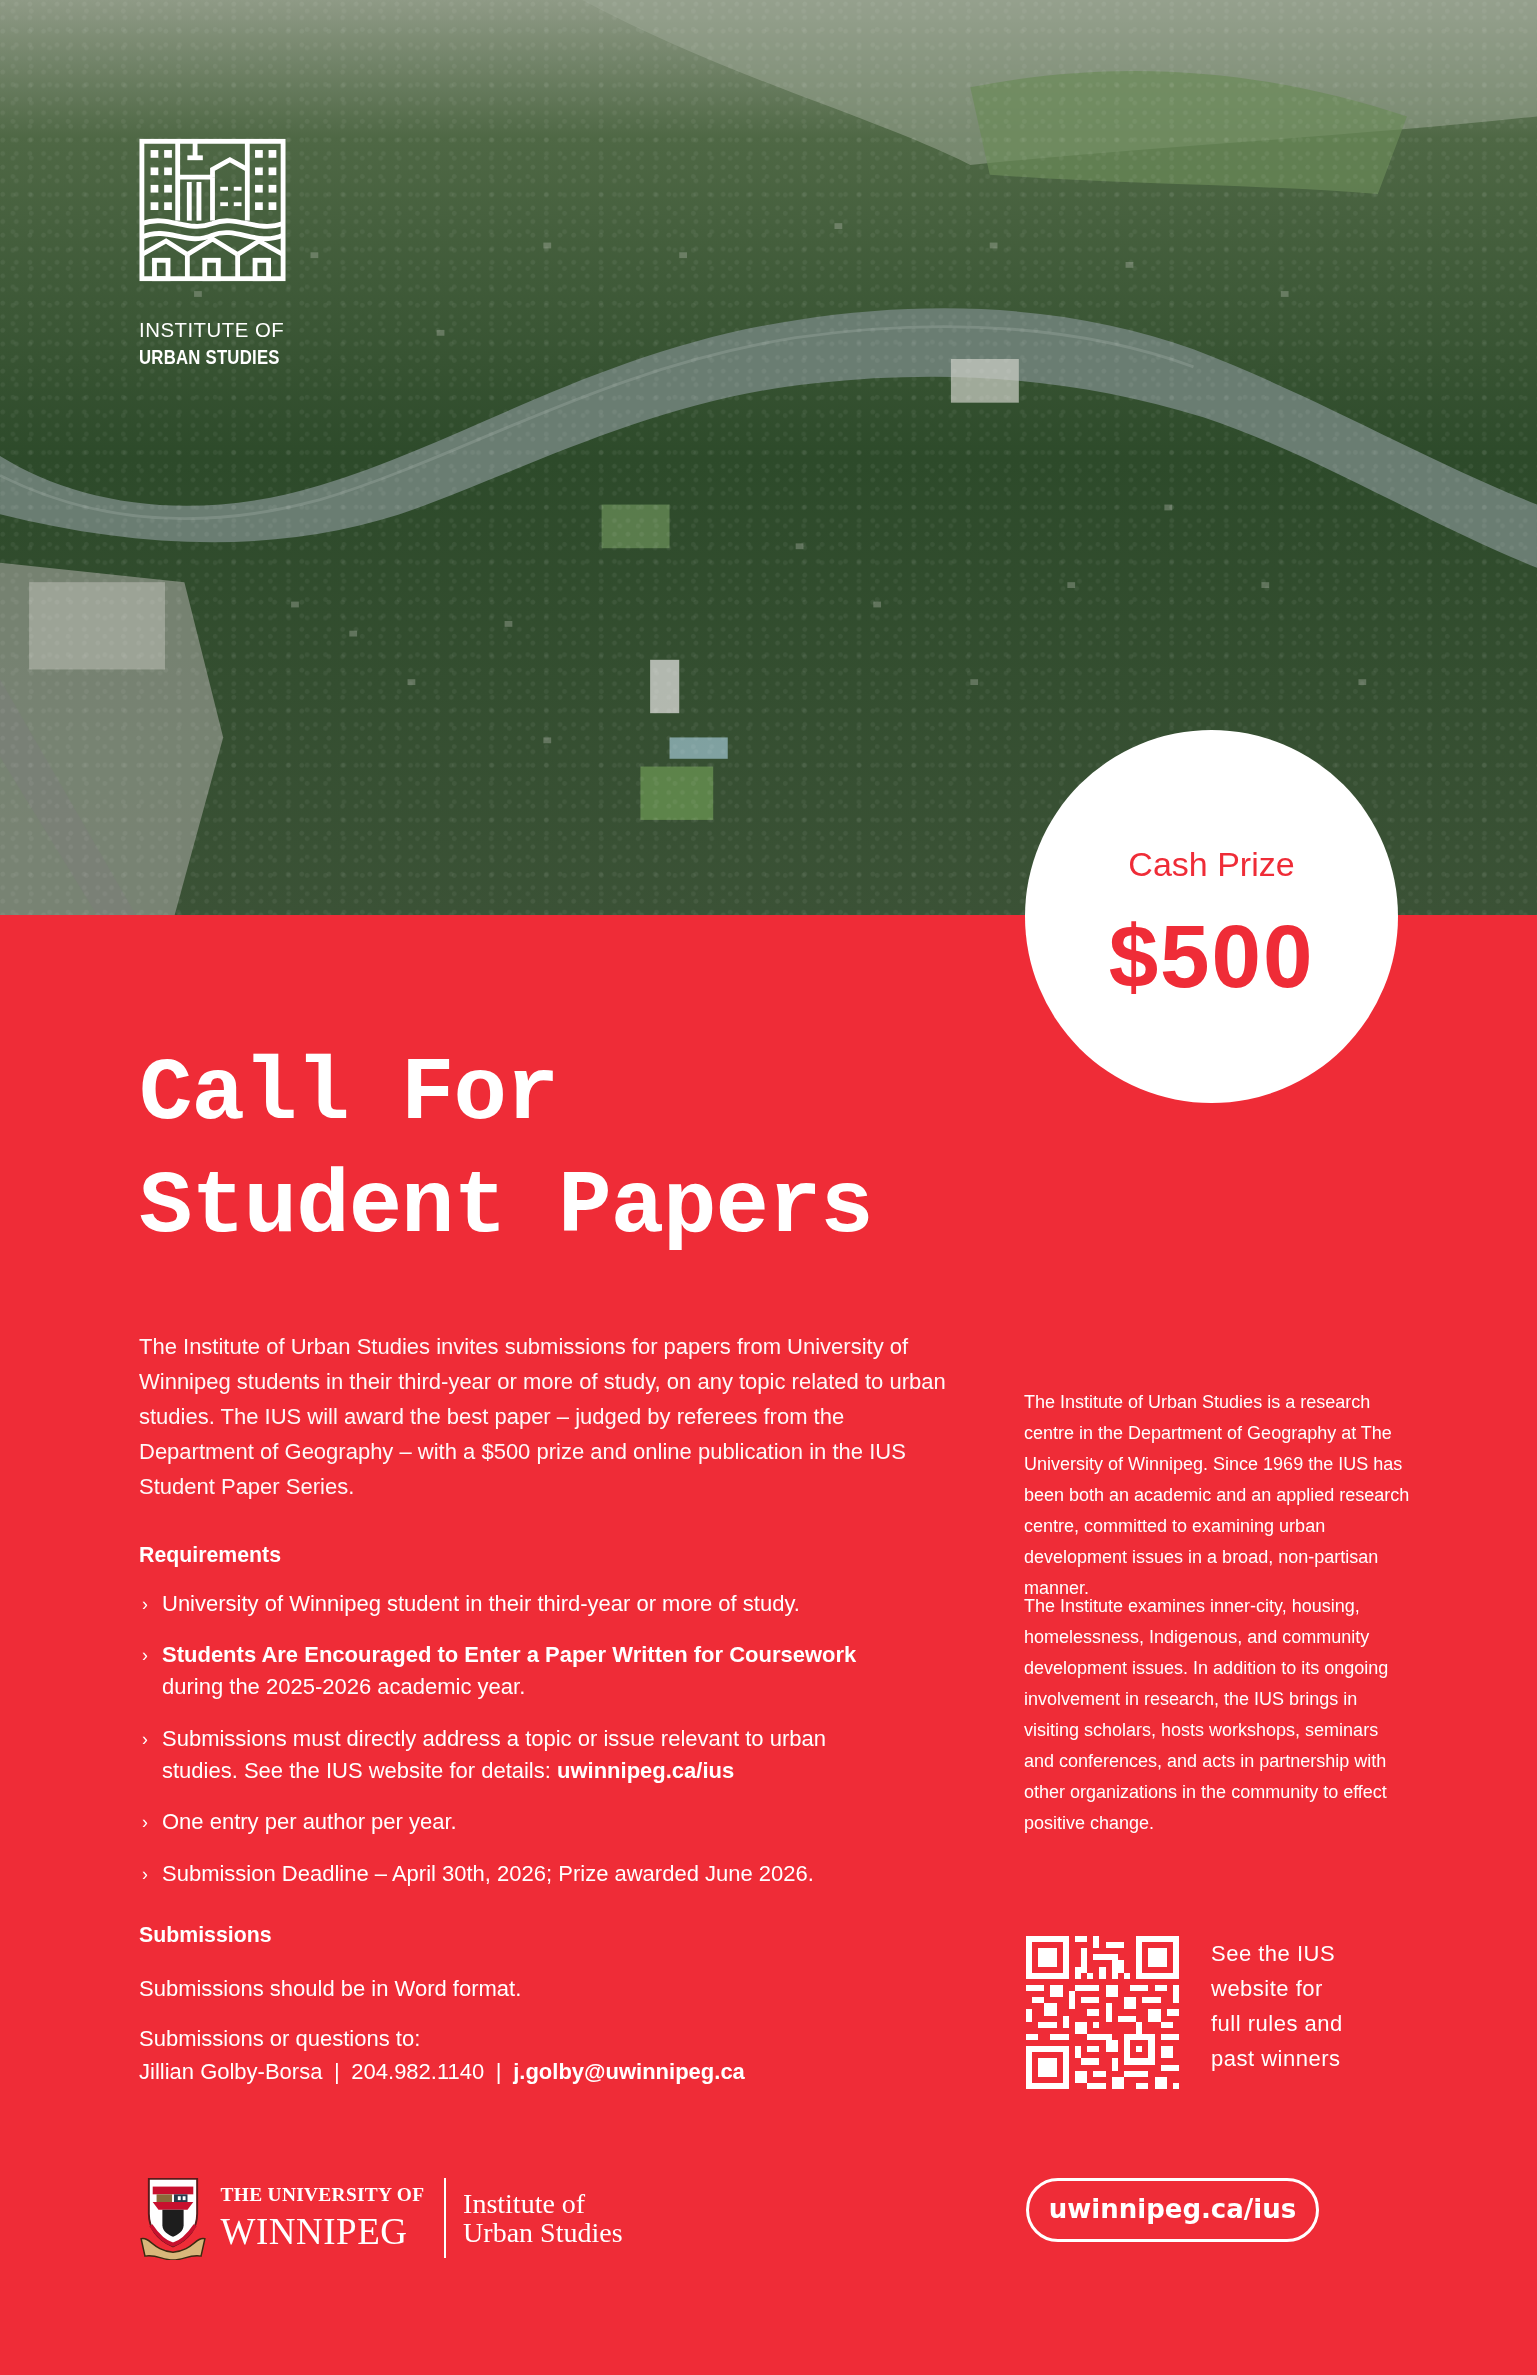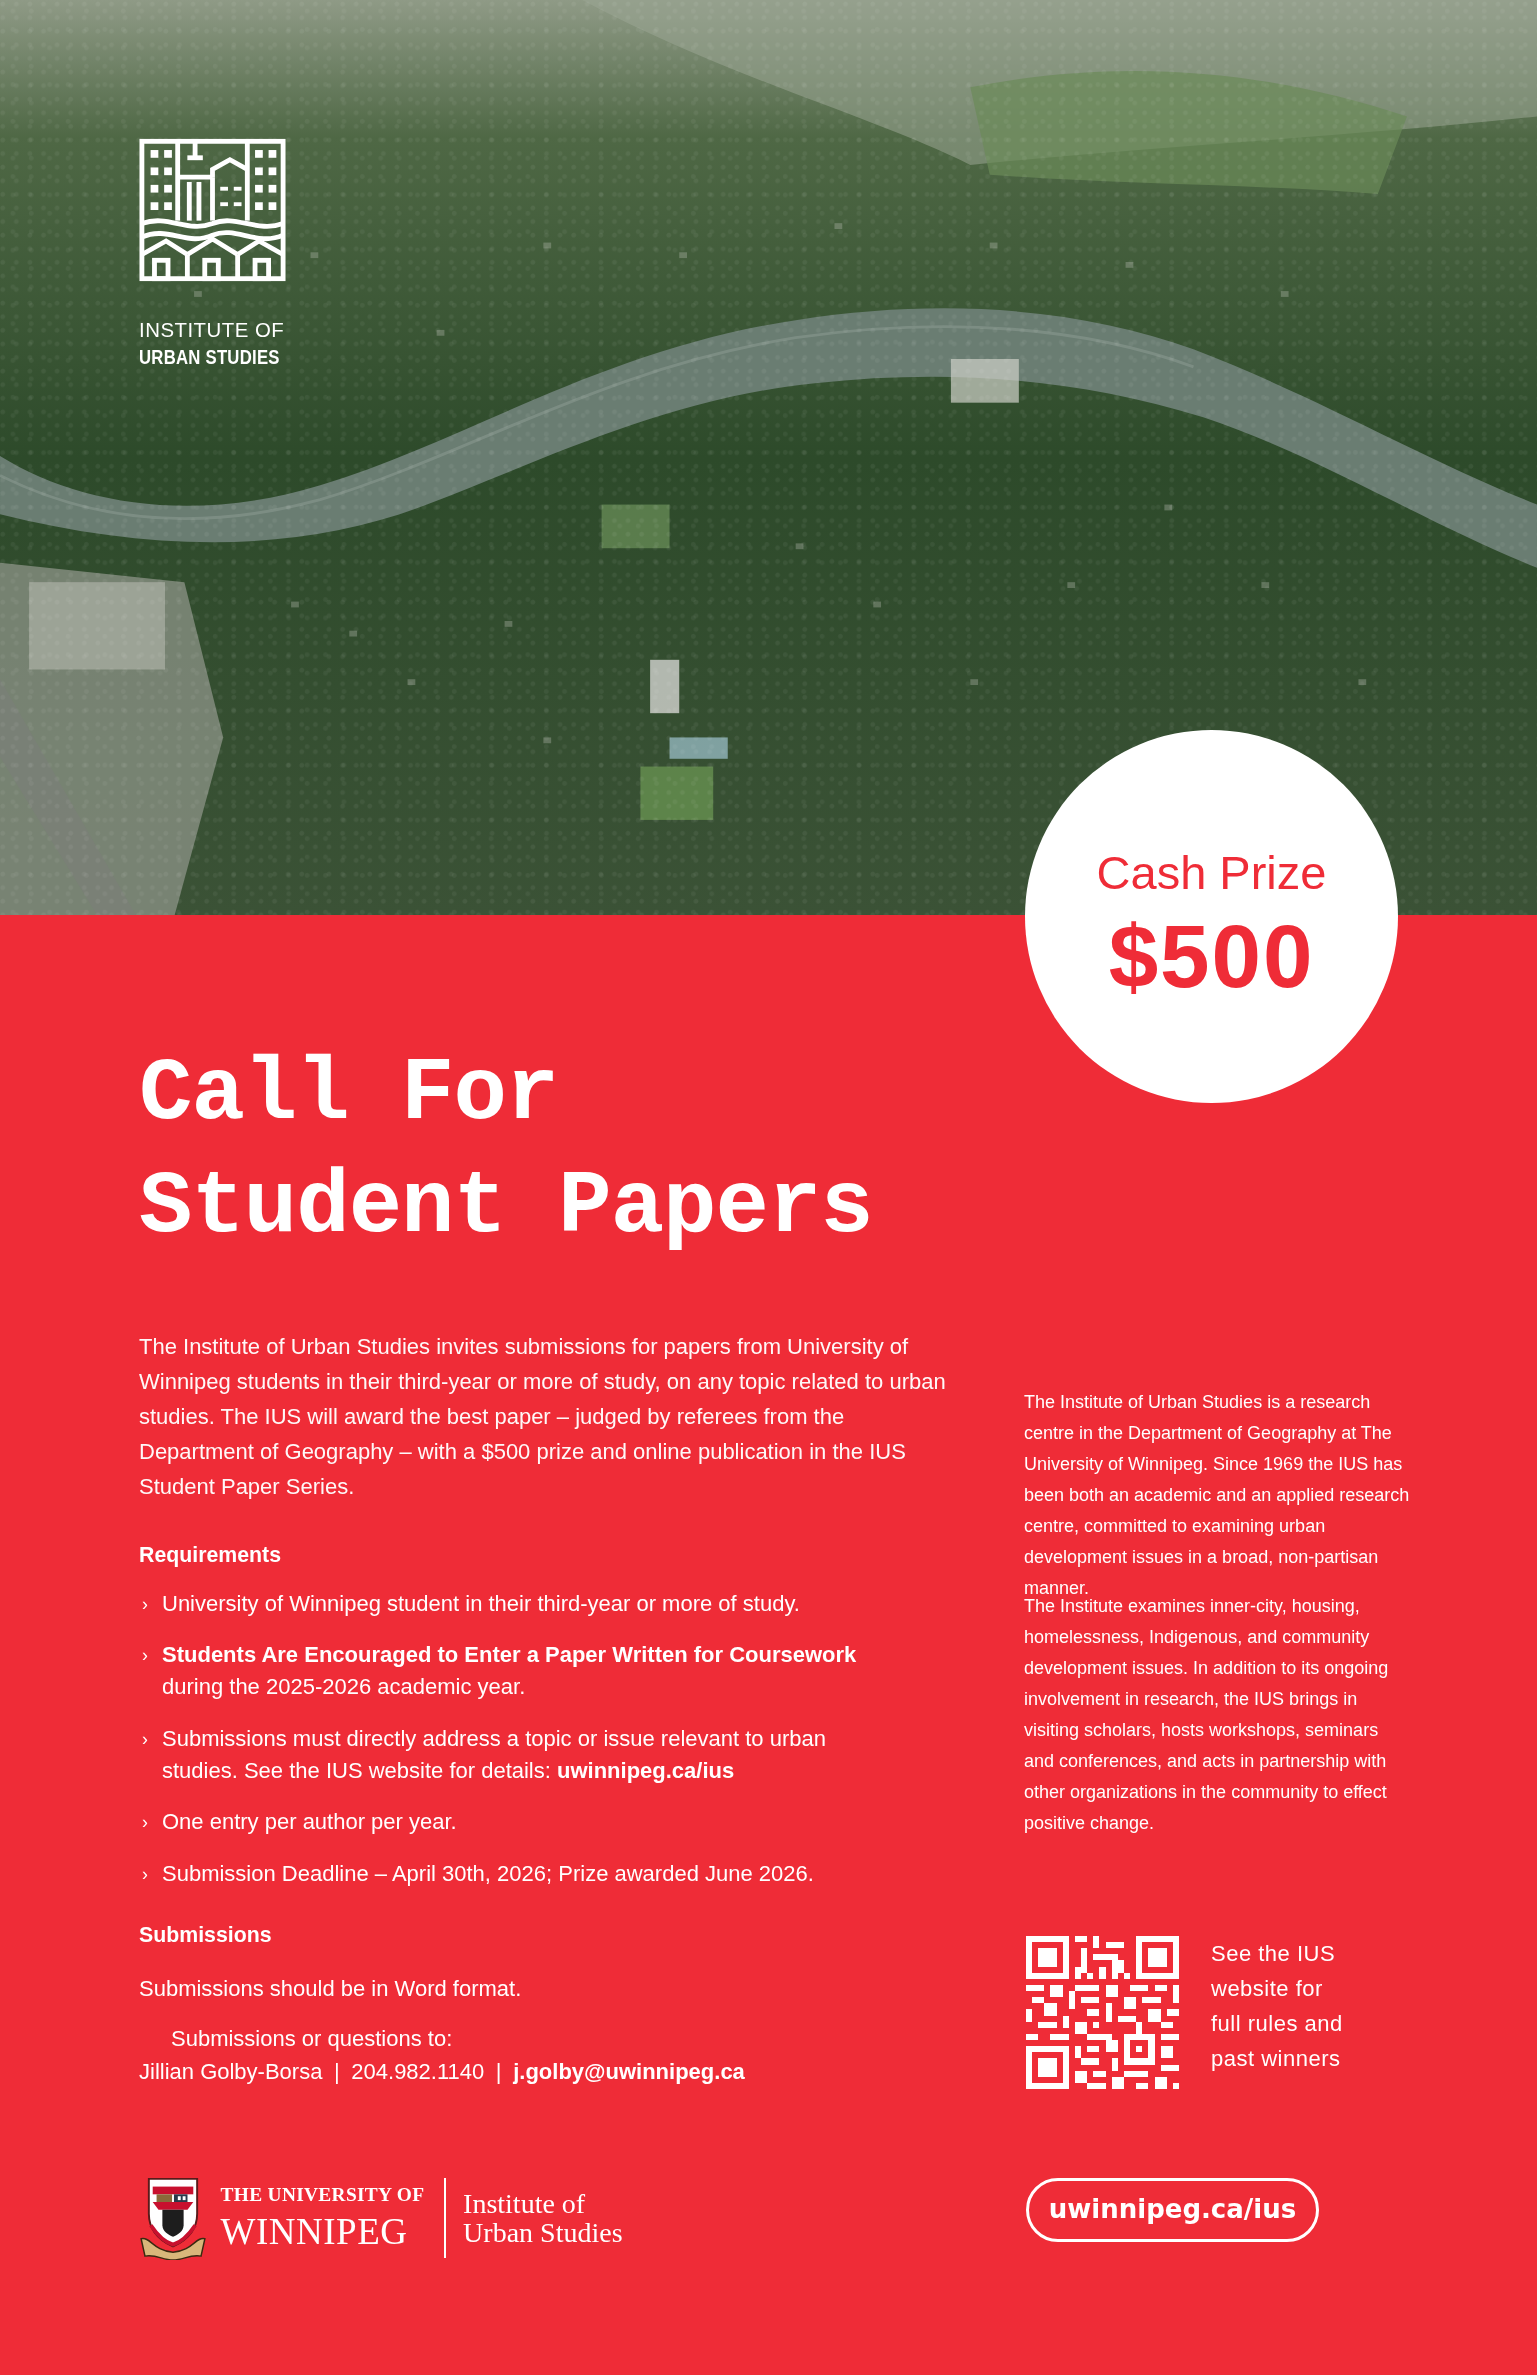--- a/index.html
+++ b/index.html
@@ -15,21 +15,21 @@
       radial-gradient(circle at 20% 30%, rgba(255,255,255,0.06) 0 1.9px, transparent 2.9px),
       radial-gradient(circle at 70% 60%, rgba(255,255,255,0.05) 0 1.9px, transparent 2.9px);
     background-size: 13.6px 13.6px, 18.4px 18.4px; }
 
   .ius-logo { position:absolute; left:139px; top:138px; width:150px; }
   .ius-logo svg { display:block; }
   .ius-logo .l1 { font-size:20.4px; letter-spacing:0.5px; margin-top:37px; font-weight:normal; white-space:nowrap; }
   .ius-logo .l2 { font-size:20.4px; font-weight:bold; letter-spacing:0.3px; margin-top:3.9px; white-space:nowrap; transform:scaleX(0.82); transform-origin:left; }
 
   .prize { position:absolute; left:1025px; top:730px; width:373px; height:373px; border-radius:50%; background:#fff; color:#EF2C37; text-align:center; }
-  .prize .cash { position:absolute; left:0; right:0; top:115px; font-size:47px; font-weight:normal; }
+  .prize .cash { position:absolute; left:0; right:0; top:115px; font-size:34px; font-weight:normal; }
   .prize .amt { position:absolute; left:0; right:0; top:175px; font-size:89px; font-weight:900; letter-spacing:1.9px; font-family:Liberation Sans, sans-serif; }
 
   .heading { position:absolute; left:139px; top:1038px; font-family:Liberation Mono, monospace; font-weight:bold; font-size:89px; line-height:113px; letter-spacing:-1px; }
 
   .intro { position:absolute; left:139px; top:1329px; width:815px; font-size:22px; line-height:35px; font-weight:normal; color:#ffffff; opacity:0.97; }
 
   .sec-title { position:absolute; left:139px; font-size:21.3px; font-weight:bold; }
   .reqs { position:absolute; left:139px; top:1588px; width:825px; list-style:none; margin:0; padding:0; font-size:22px; line-height:32px; }
   .reqs li { position:relative; padding-left:23px; margin-bottom:19.4px; }
   .reqs li .bullet { position:absolute; left:2.9px; top:0; font-size:17.5px; }
@@ -193,21 +193,21 @@
     <span>One entry per author per year.</span>
   </li>
   <li>
     <span class="bullet">›</span>
     <span>Submission Deadline – April 30th, 2026; Prize awarded June 2026.</span>
   </li>
 </ul>
 
 <div class="sec-title" style="top:1923px;">Submissions</div>
 <div class="subs-p" style="top:1972px;">Submissions should be in Word format.</div>
-<div class="subs-p" style="top:2022px;margin-left:32px;">Submissions or questions to:</div>
+<div class="subs-p" style="top:2022px;">Submissions or questions to:</div>
 <div class="subs-p contact" style="top:2055px;">
   <span>Jillian Golby-Borsa</span><span class="sep">|</span><span>204.982.1140</span><span class="sep">|</span><b>j.golby@uwinnipeg.ca</b>
 </div>
 
 <div class="about" style="top:1387px;">The Institute of Urban Studies is a research centre in the Department of Geography at The University of Winnipeg. Since 1969 the IUS has been both an academic and an applied research centre, committed to examining urban development issues in a broad, non-partisan manner.</div>
 <div class="about" style="top:1591px; width:369px;">The Institute examines inner-city, housing, homelessness, Indigenous, and community development issues. In addition to its ongoing involvement in research, the IUS brings in visiting scholars, hosts workshops, seminars and conferences, and acts in partnership with other organizations in the community to effect positive change.</div>
 
 <svg class="qr" viewBox="0 0 25 25" shape-rendering="crispEdges">
   <g fill="#fff">
 

